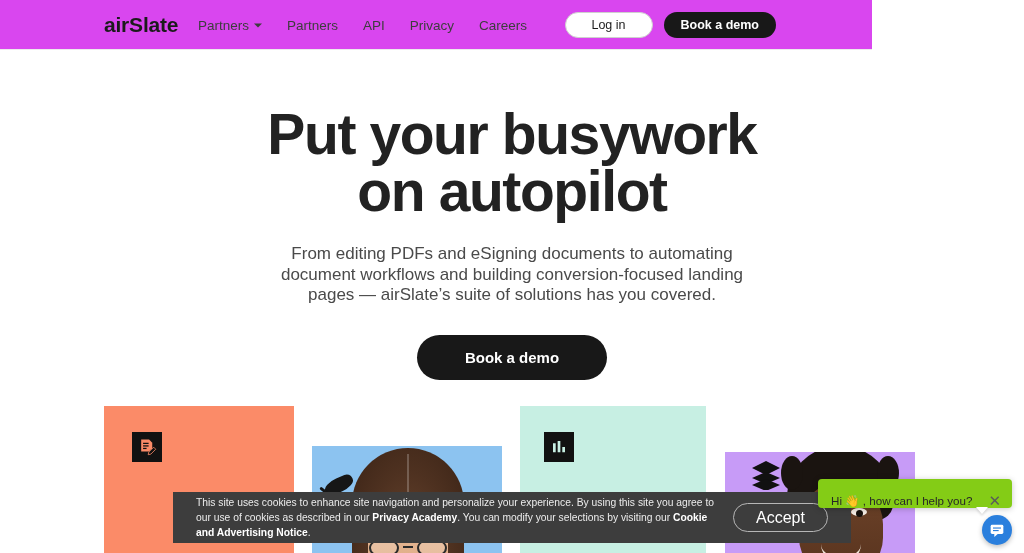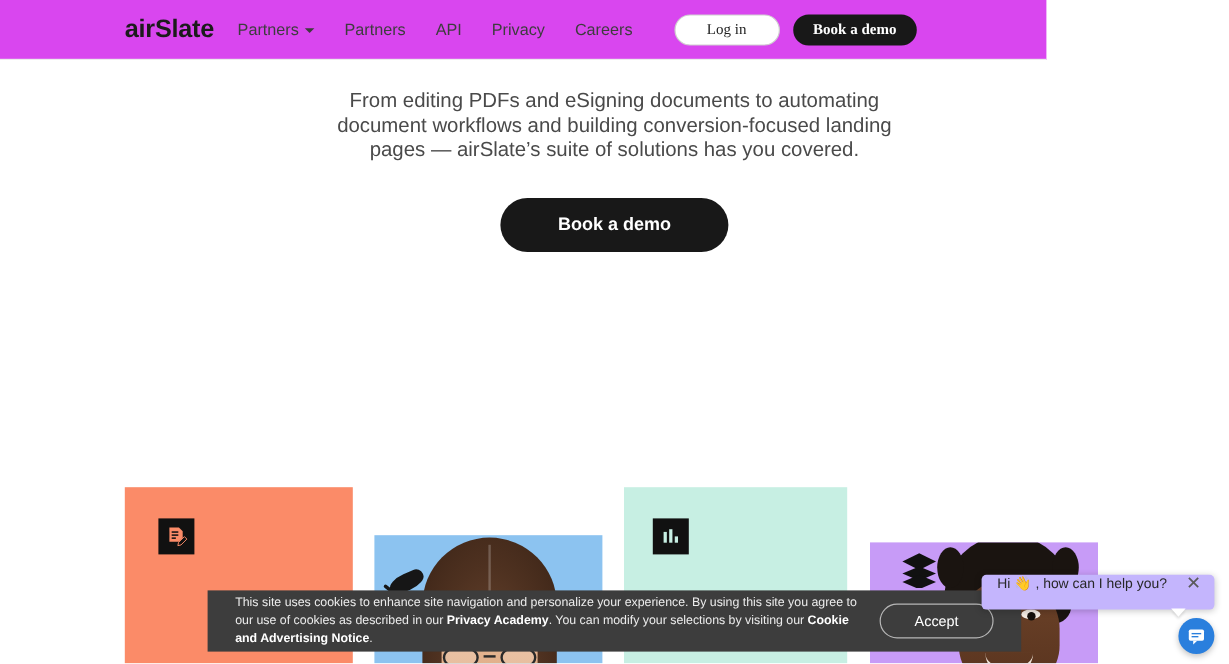--- a/index.html
+++ b/index.html
@@ -32,22 +32,22 @@
     display: flex; align-items: center; gap: 5px; cursor: pointer;
   }
   .caret {
     width: 0; height: 0;
     border-left: 4px solid transparent;
     border-right: 4px solid transparent;
     border-top: 4px solid #3d3d3d;
     display: inline-block; margin-top: 2px;
   }
   .header-actions {
-    position: absolute; right: 108px; top: 50%; transform: translateY(-50%);
-    display: flex; align-items: center; gap: 11px; font-family: Liberation Serif, serif;
+    position: absolute; right: 96px; top: 50%; transform: translateY(-50%);
+    display: flex; align-items: center; gap: 11px;
   }
   .btn-login {
     width: 88px; height: 26px; border-radius: 13px;
     border: 1px solid #cfcfcf; background: #fff;
     font-size: 12.5px; color: #1b1b1b;
     display: flex; align-items: center; justify-content: center;
     cursor: pointer; font-family: inherit;
   }
   .btn-demo-sm {
     height: 26px; border-radius: 13px; padding: 0 17px;
@@ -145,32 +145,32 @@
   }
   .cookie-text {
     flex: 1;
     font-size: 10.3px; line-height: 15px; color: #ececec;
     padding-right: 16px;
   }
   .cookie-text b { font-weight: 700; color: #ffffff; }
   .btn-accept {
     width: 95px; height: 29px; border-radius: 15px;
     border: 1px solid #b6b6b6; background: transparent;
-    color: #ffffff; font-size: 12px;
+    color: #ffffff; font-size: 16px;
     display: flex; align-items: center; justify-content: center;
     cursor: pointer; font-family: inherit; flex: 0 0 auto;
   }
 
   
   .chat-bubble {
     position: absolute; right: 12px; top: 479px;
-    height: 29px; background: #c4b5fd;
+    height: 29px; background: #84cc16;
     border-radius: 4px;
     box-shadow: 0 1px 6px rgba(0,0,0,0.22);
-    display: flex; align-items: flex-start;
+    display: flex; align-items: flex-end;
     padding: 0 11px 0 13px; gap: 16px;
     z-index: 70;
   }
   .chat-msg { font-size: 11.6px; color: #272727; white-space: nowrap; }
   .chat-close {
     font-size: 15px; color: #5a5a5a; cursor: pointer; line-height: 1;
     font-family: "Liberation Sans", sans-serif;
   }
   .chat-tail {
     position: absolute; right: 36px; top: 507px;
@@ -208,20 +208,24 @@
       <div class="nav-item">Careers</div>
     </div>
 
     <div class="header-actions">
       <button class="btn-login">Log in</button>
       <button class="btn-demo-sm">Book a demo</button>
     </div>
   </div>
 
   <div class="hero">
+    <h1 class="hero-title">
+      <span>Put your busywork</span><br>
+      <span>on autopilot</span>
+    </h1>
     <p class="hero-sub">From editing PDFs and eSigning documents to automating document workflows and building conversion-focused landing pages — airSlate’s suite of solutions has you covered.</p>
     <button class="btn-demo-lg">Book a demo</button>
   </div>
 
   <div class="cards">
 
     <div class="card c1">
       <div class="card-icon">
         <svg width="19" height="19" viewBox="0 0 24 24" aria-hidden="true">
           <path d="M4 2h10l4 4v7l-4 4H4z" fill="#fb8b68"></path>

